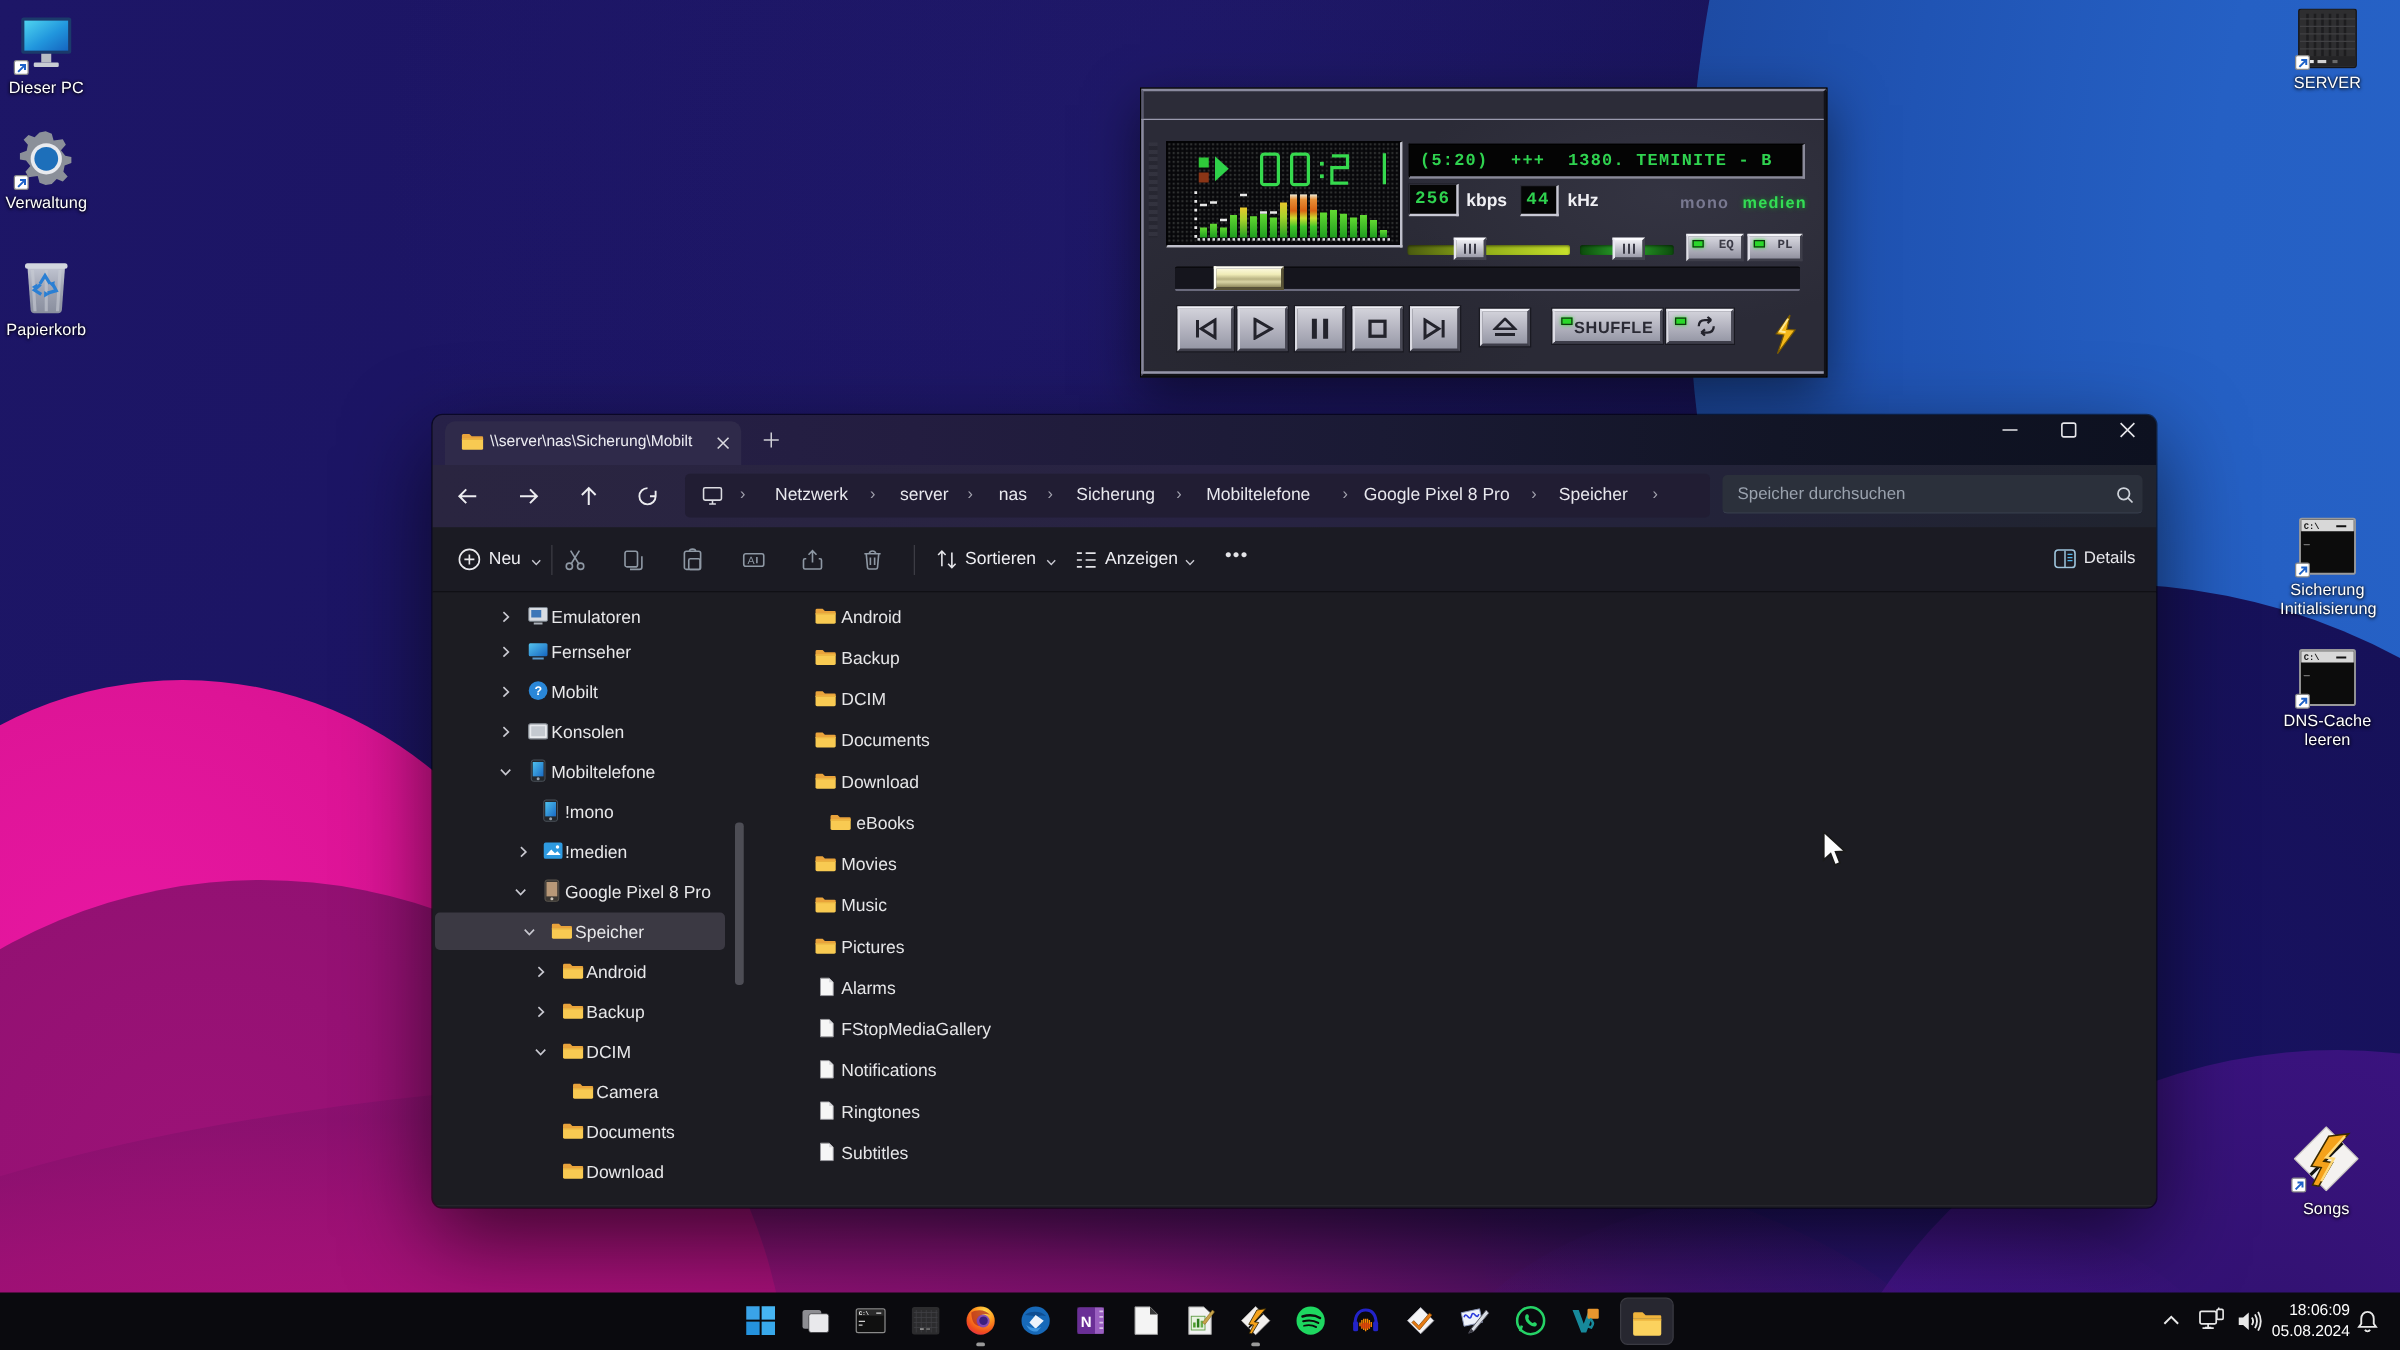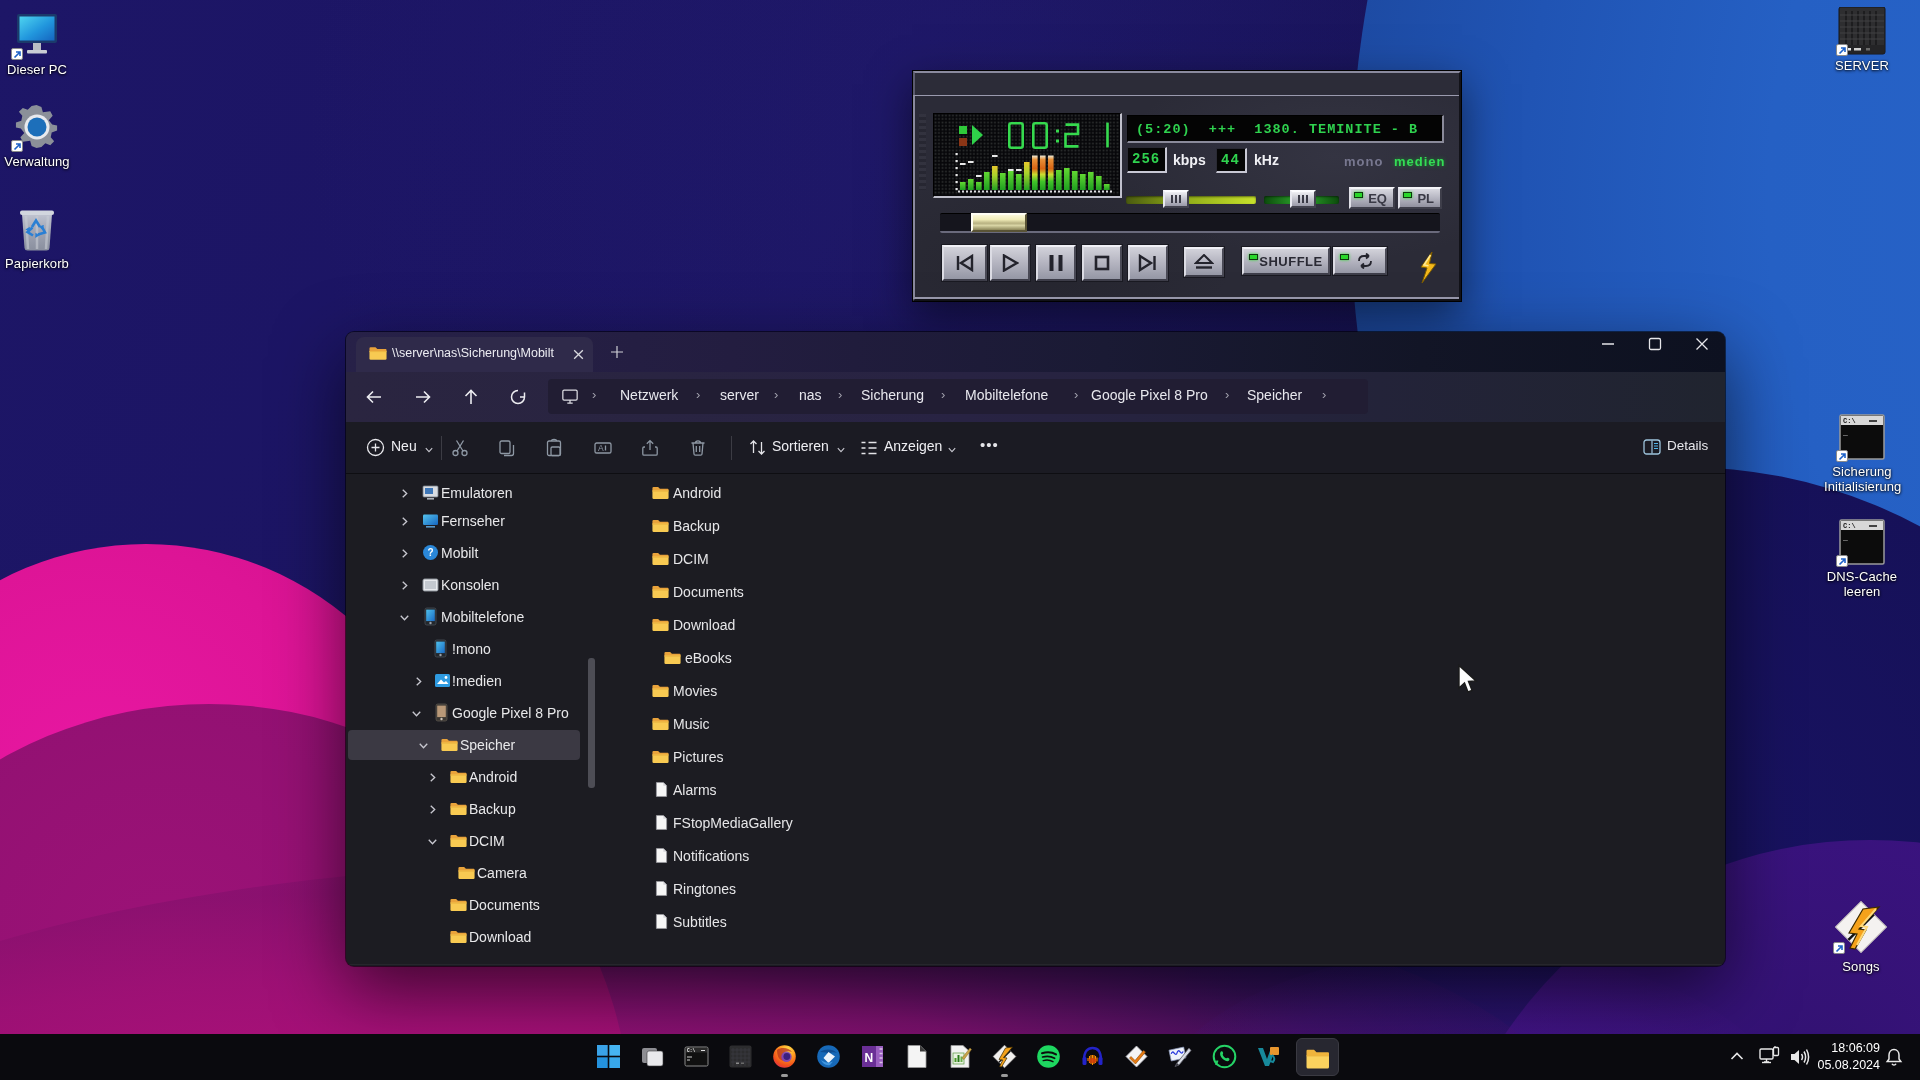--- a/index.html
+++ b/index.html
@@ -74,21 +74,21 @@
      background:linear-gradient(180deg,#fffef0 0%,#f0ecb8 45%,#d8d49c 100%); }
   .goldstripe .b2 { position:absolute; left:0; top:8px; width:100%; height:5px;
      background:linear-gradient(180deg,#f0ecb8 0%,#d0cc96 70%,#b8b484 100%); }
   #lcd { position:absolute; left:18px; top:17px; width:189px; height:85px; background:#07070a;
      border:1px solid #000; border-right:2px solid #c0c0cc; border-bottom:2px solid #c0c0cc; }
   .wathumb { background:linear-gradient(180deg,#f0f0f4 0%,#c8c8d2 45%,#9a9aa8 100%); border:2px solid #42424e; border-top-color:#fcfcff; border-left-color:#e8e8f0; }
   .wathumb::after { content:""; position:absolute; left:6px; top:3px; width:10px; height:8px;
      background:repeating-linear-gradient(90deg,#3a3a46 0 2px,transparent 2px 4px); }
   .webtn { background:linear-gradient(180deg,#d8d8e0 0%,#b2b2be 55%,#90909e 100%); border:2px solid #3e3e4a;
      border-top-color:#f4f4f8; border-left-color:#e0e0e8; }
-  .webtn span { position:absolute; right:6px; top:2px; font-size:13px; font-weight:bold; color:#3a3a46; font-family:Liberation Sans, sans-serif; }
+  .webtn span { position:absolute; right:6px; top:2px; font-size:10px; font-weight:bold; color:#3a3a46; font-family:Liberation Mono, monospace; }
   .wled { position:absolute; left:3px; top:3px; width:9px; height:6px; background:#2ad82a; border:1px solid #0f3a0f; box-shadow:0 0 3px #2ad82a; }
   .wtbtn { background:linear-gradient(180deg,#d2d2da 0%,#b4b4c0 50%,#9698a6 100%); border:2px solid #46465200;
      border-top:2px solid #f0f0f6; border-left:2px solid #dcdce4; border-right:2px solid #4a4a56; border-bottom:2px solid #3e3e4a;
      box-shadow:0 0 0 1px #1a1a22; display:flex; align-items:center; justify-content:center; }
 </style>
 </head>
 <body>
 <div id="desk">
   <div id="wp"></div>
   <div id="wave" class="abs"></div>
@@ -517,20 +517,27 @@
         <span class="cr-sep" style="left:290px;">›</span>
         <span class="cr-it" style="left:313px;">Sicherung</span>
         <span class="cr-sep" style="left:393px;">›</span>
         <span class="cr-it" style="left:417px;">Mobiltelefone</span>
         <span class="cr-sep" style="left:526px;">›</span>
         <span class="cr-it" style="left:543px;">Google Pixel 8 Pro</span>
         <span class="cr-sep" style="left:677px;">›</span>
         <span class="cr-it" style="left:699px;">Speicher</span>
         <span class="cr-sep" style="left:774px;">›</span>
       </div>
+      <div id="search">
+        <div class="abs" style="left:12px;top:7px;color:#9aa2ae;font-size:13.5px;">Speicher durchsuchen</div>
+        <svg class="abs" style="left:314px;top:8px;" width="16" height="16" viewBox="0 0 16 16">
+            <circle cx="7" cy="7" r="4.6" fill="none" stroke="#cfd3da" stroke-width="1.4"></circle>
+            <path d="M10.5 10.5 L14 14" stroke="#cfd3da" stroke-width="1.4"></path>
+          </svg>
+      </div>
     </div>
     <div id="cmdbar">
       <svg class="abs" style="left:20px;top:16px;" width="19" height="19" viewBox="0 0 19 19">
           <circle cx="9.5" cy="9.5" r="8" fill="none" stroke="#e8e8ec" stroke-width="1.3"></circle>
           <path d="M9.5 5.5 V13.5 M5.5 9.5 H13.5" stroke="#e8e8ec" stroke-width="1.3"></path>
         </svg>
       <div class="abs cmdtx" style="left:45px;top:16px;">Neu</div>
       <svg class="abs" style="left:78px;top:23px;" width="10" height="10" viewBox="0 0 10 10">
           <path d="M1.8 3.2 L5 6.6 L8.2 3.2" fill="none" stroke="#c8c8d0" stroke-width="1.1"></path>
         </svg>

